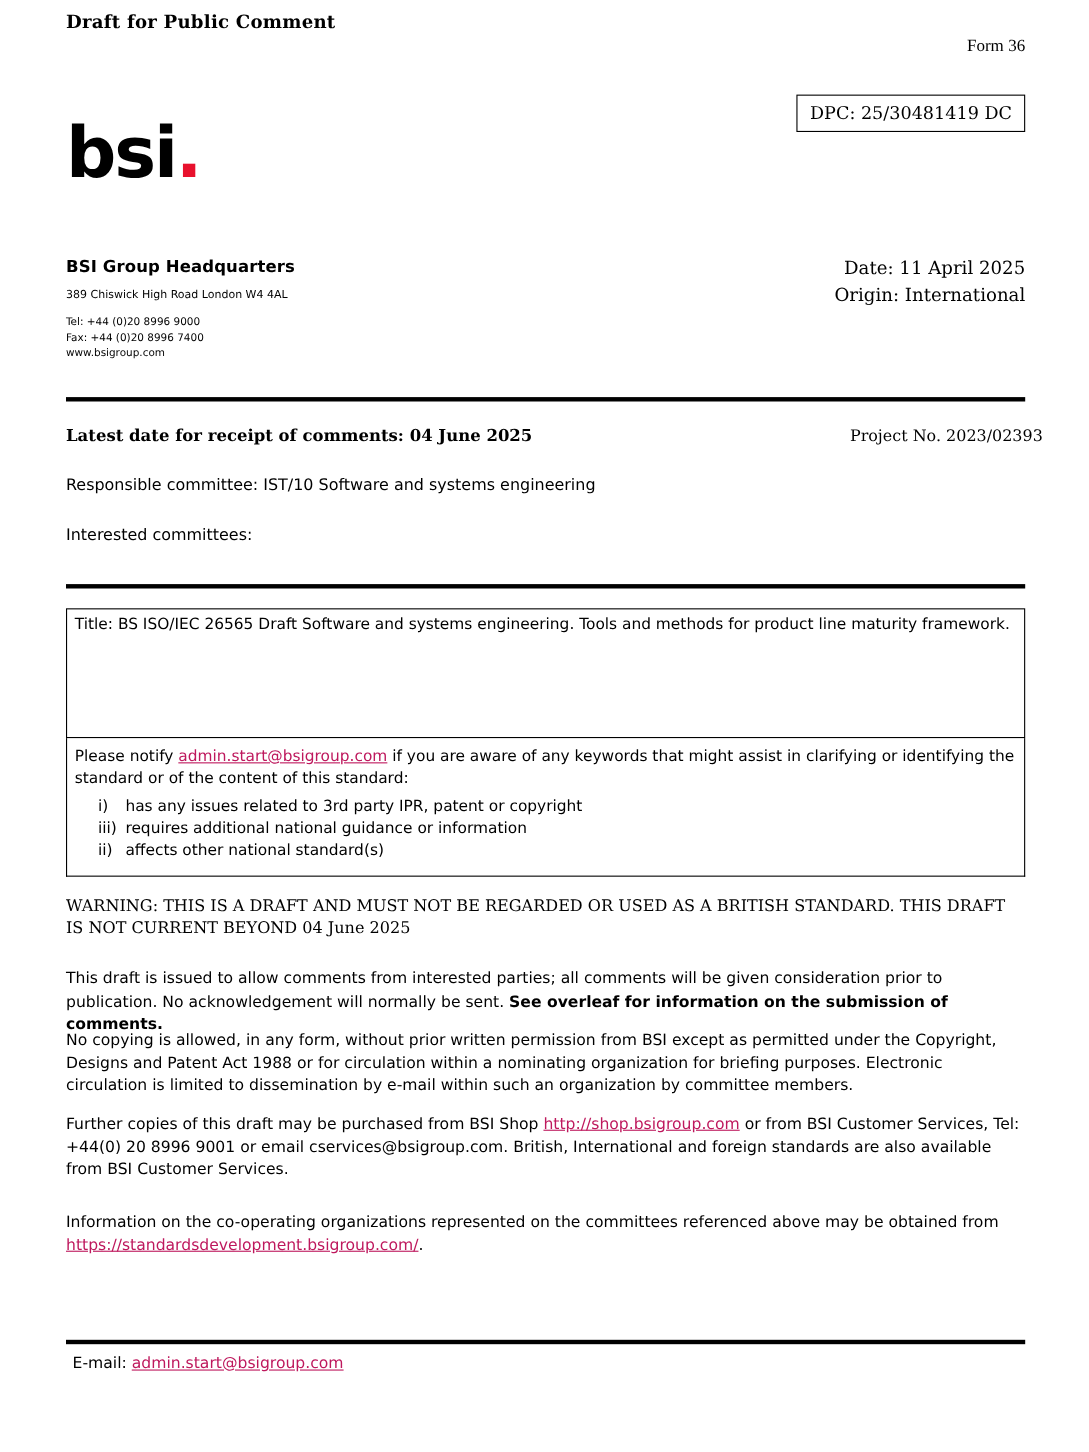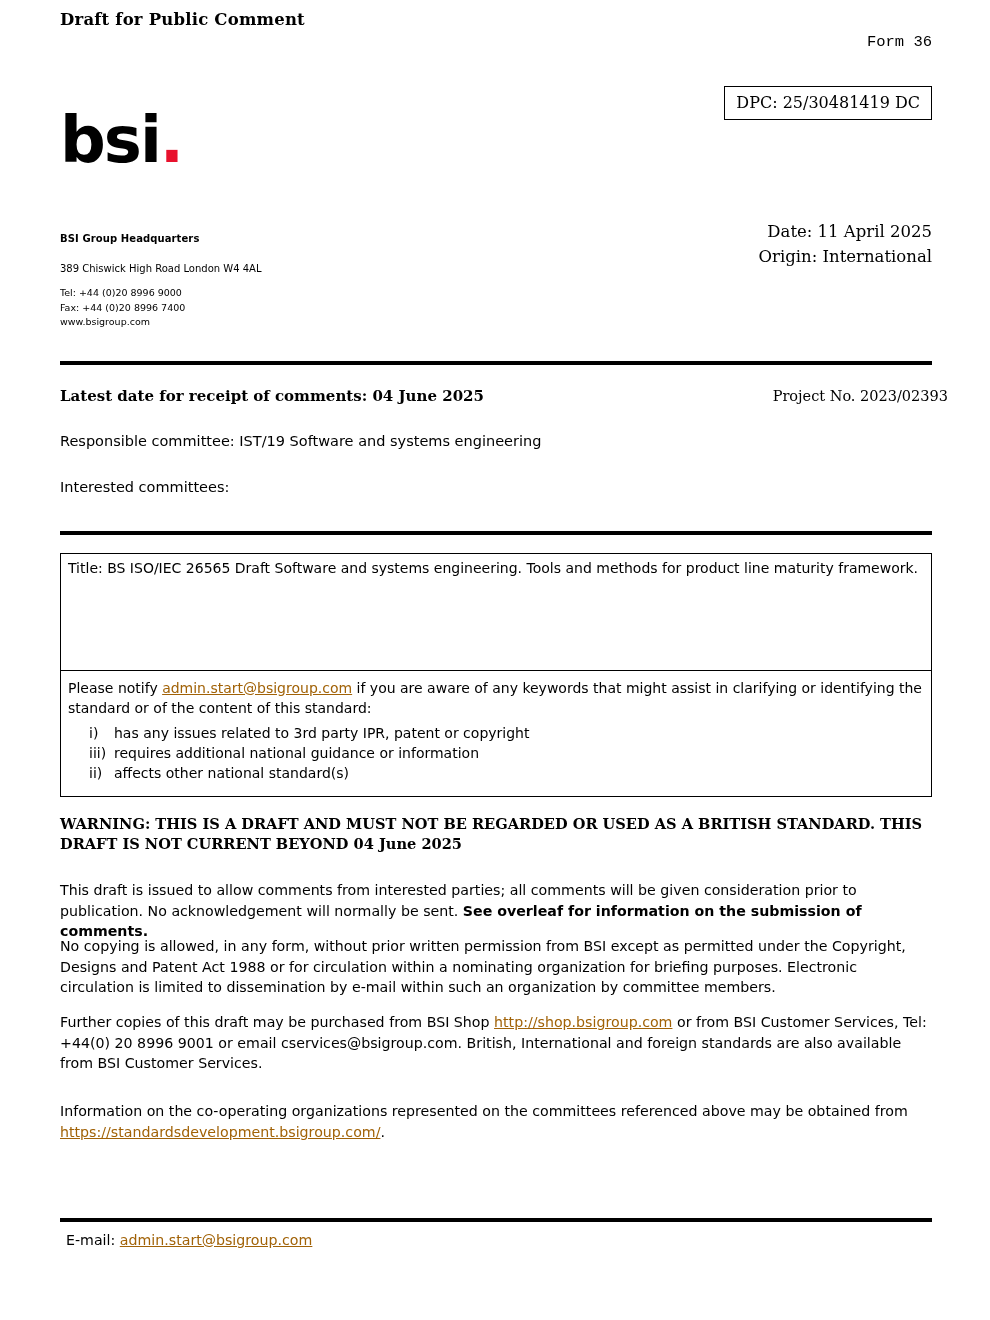--- a/index.html
+++ b/index.html
@@ -30,21 +30,21 @@
     top: 10px;
     font-family: "DejaVu Serif", serif;
     font-weight: bold;
     font-size: 16.5px;
     letter-spacing: 0.2px;
   }
   .form-no {
     position: absolute;
     right: 58px;
     top: 33px;
-    font-family: Liberation Mono, monospace;
+    font-family: Liberation Serif, serif;
     font-size: 15.5px;
   }
   .dpc-box {
     position: absolute;
     right: 58px;
     top: 86px;
     border: 1.5px solid #000;
     padding: 6px 11px 7px 11px;
     font-family: "DejaVu Serif", serif;
     font-size: 16px;
@@ -64,21 +64,21 @@
   }
   .logo .dot {
     color: #e8112d;
   }
 
   
   .addr-hq {
     position: absolute;
     left: 60px;
     top: 233px;
-    font-size: 10px;
+    font-size: 15px;
     font-weight: bold;
     letter-spacing: 0.1px;
   }
   .addr-line {
     position: absolute;
     left: 60px;
     top: 263px;
     font-size: 10px;
   }
   .addr-contact {
@@ -86,21 +86,21 @@
     left: 60px;
     top: 286px;
     font-size: 9.5px;
     line-height: 1.55;
   }
 
   
   .date-block {
     position: absolute;
     right: 58px;
-    top: 220px;
+    top: 232px;
     text-align: right;
     font-family: "DejaVu Serif", serif;
     font-size: 16.5px;
     line-height: 1.5;
   }
 
   
   .rule-thick {
     position: absolute;
     left: 60px;
@@ -161,21 +161,21 @@
     top: 671px;
     border: 1.5px solid #000;
     border-top: none;
     height: 126px;
     box-sizing: border-box;
     padding: 7px 7px 0 7px;
     font-size: 14px;
     line-height: 1.45;
   }
   a.link {
-    color: #a16207;
+    color: #be185d;
     text-decoration: underline;
   }
   .notify-list {
     margin: 4px 0 0 0;
     padding: 0;
     list-style: none;
   }
   .notify-list li {
     display: flex;
     line-height: 1.45;
@@ -187,21 +187,21 @@
     box-sizing: border-box;
   }
 
   
   .warning {
     position: absolute;
     left: 60px;
     right: 56px;
     top: 814px;
     font-family: "DejaVu Serif", serif;
-    font-weight: bold;
+    font-weight: normal;
     font-size: 14.6px;
     line-height: 1.35;
   }
 
   .para {
     position: absolute;
     left: 60px;
     right: 58px;
     font-size: 14.2px;
     line-height: 1.45;
@@ -252,21 +252,21 @@
     <div>Origin: International</div>
   </div>
 
   <div class="rule-thick" style="top:361px;"></div>
 
   <div class="comments-row">
     <div class="comments-left">Latest date for receipt of comments: 04 June 2025</div>
     <div class="comments-right">Project No. 2023/02393</div>
   </div>
 
-  <div class="committee">Responsible committee: IST/19 Software and systems engineering</div>
+  <div class="committee">Responsible committee: IST/10 Software and systems engineering</div>
   <div class="interested">Interested committees:</div>
 
   <div class="rule-thick" style="top:531px;"></div>
 
   <div class="title-box">
     <div class="t">Title: BS ISO/IEC 26565 Draft Software and systems engineering. Tools and methods for product line maturity framework.</div>
   </div>
 
   <div class="notify-box">
     <div><span>Please notify </span><a class="link" href="#">admin.start@bsigroup.com</a><span> if you are aware of any keywords that might assist in clarifying or identifying the standard or of the content of this standard:</span></div>

